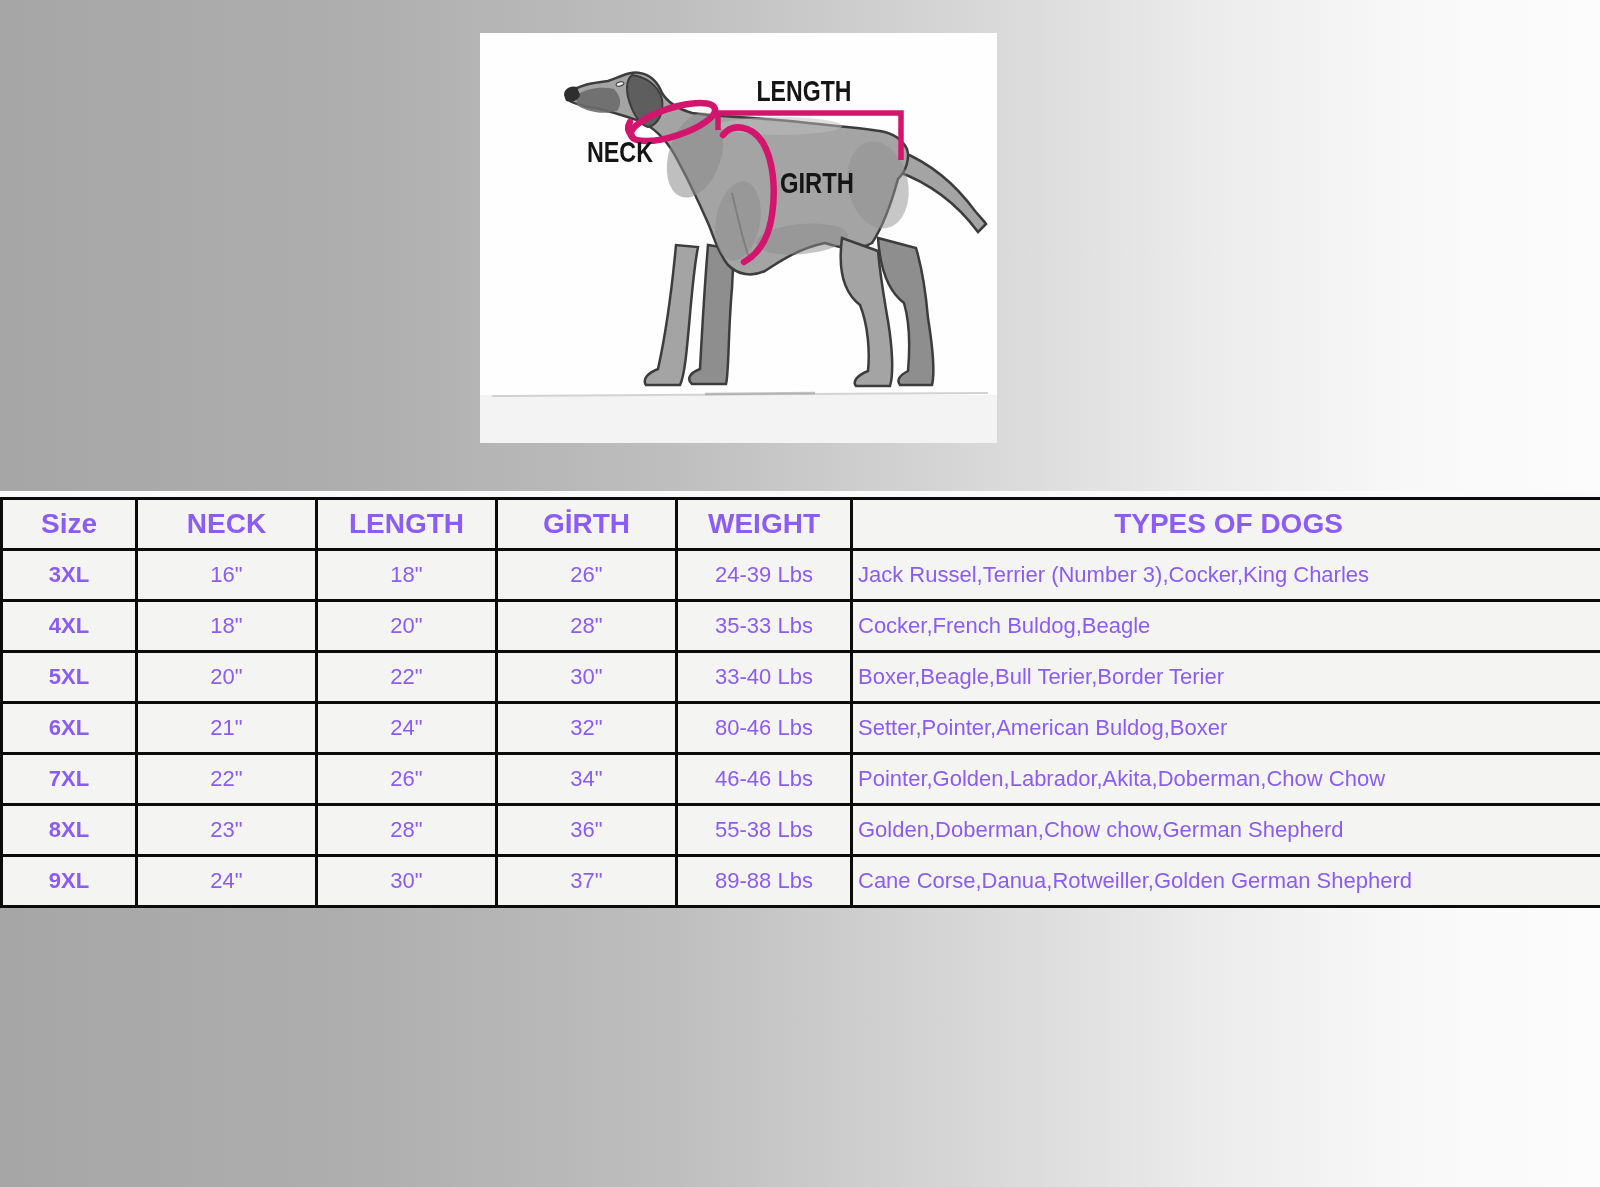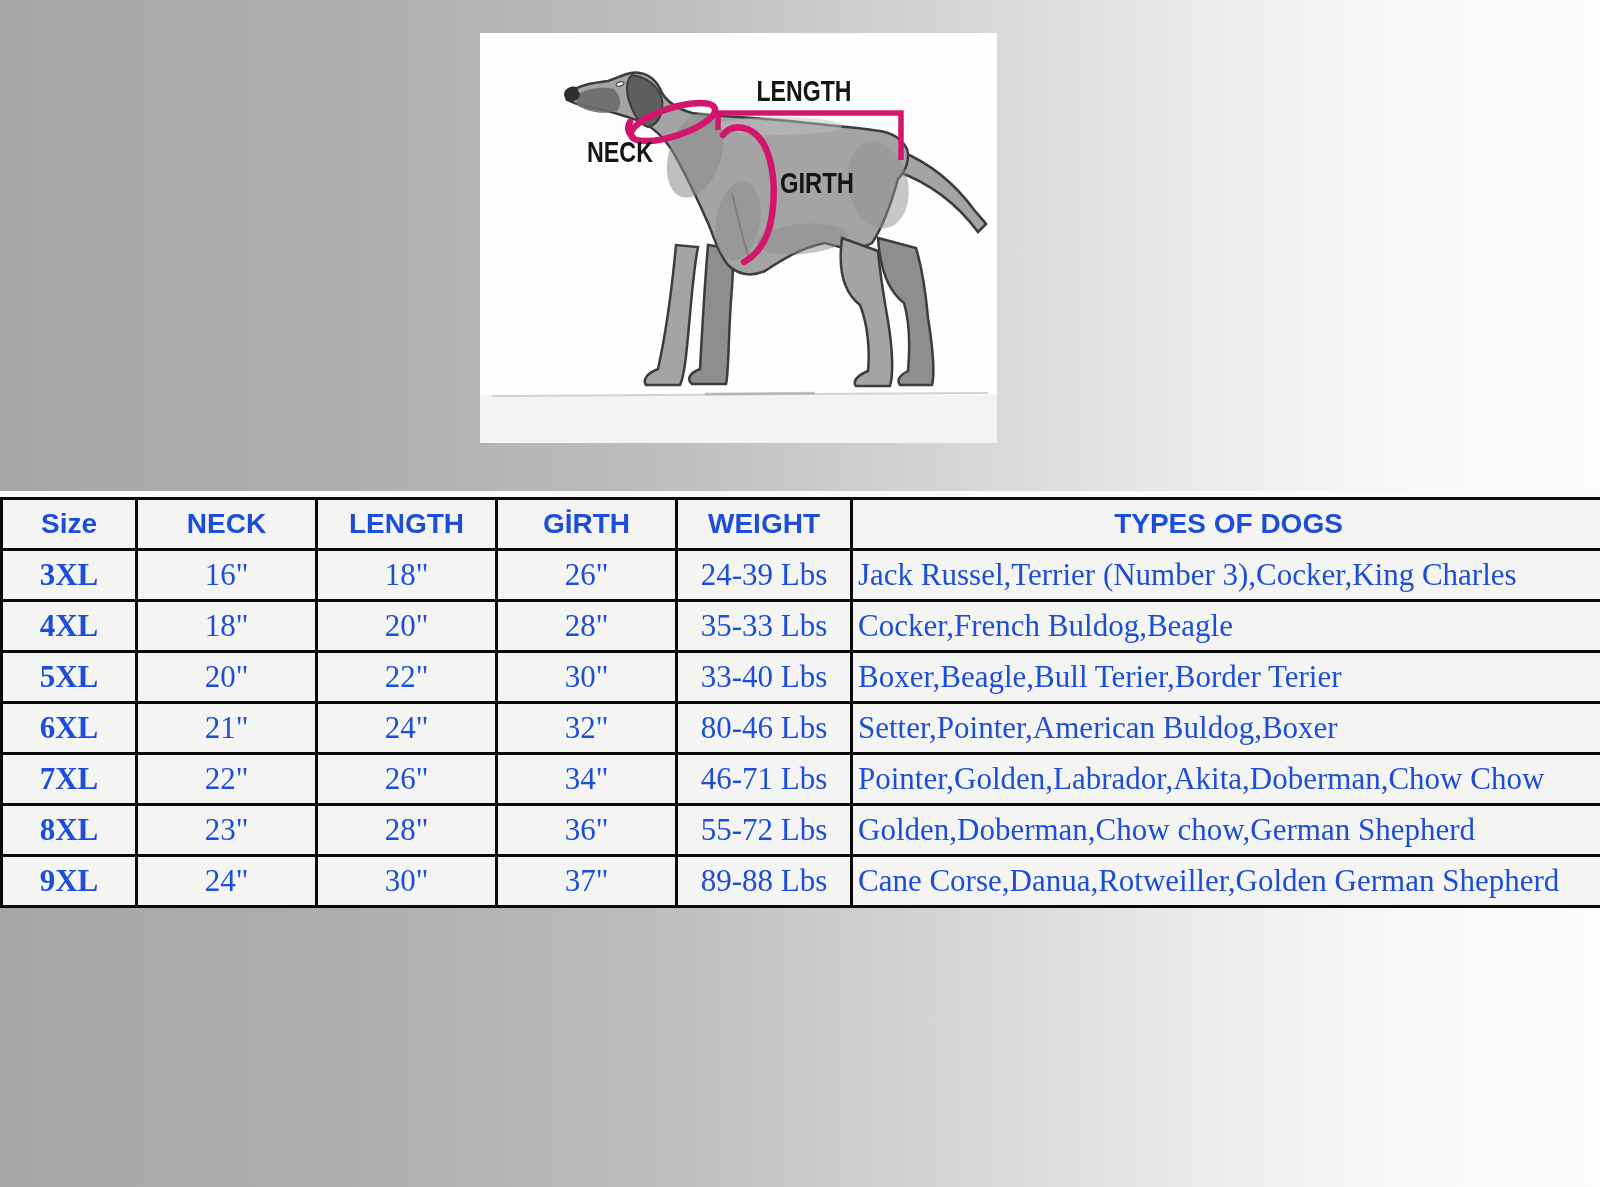--- a/index.html
+++ b/index.html
@@ -23,25 +23,25 @@
     background: #fafafa;
   }
   
   table.size-table {
     position: absolute; left: 0; top: 497px; width: 1604px;
     border-collapse: collapse; table-layout: fixed;
     background: #f4f4f2;
   }
   table.size-table th, table.size-table td {
     border: 3px solid #0b0b0b; height: 48px; padding: 0;
-    color: #1d4ed8; text-align: center; vertical-align: middle;
+    color: #8b5cf6; text-align: center; vertical-align: middle;
     white-space: nowrap; overflow: hidden;
   }
   table.size-table th { font-size: 28px; font-weight: bold; }
-  table.size-table td { font-size: 31px; font-weight: normal; font-family: Liberation Serif, serif; }
+  table.size-table td { font-size: 22px; font-weight: normal; }
   table.size-table td.c-size { font-weight: bold; }
   table.size-table td.c-types { text-align: left; padding-left: 5px; }
 </style>
 </head>
 <body>
 
 <div class="stage">
 
   <div class="diagram-card">
     <svg viewBox="0 0 517 410">
@@ -135,29 +135,29 @@
         <td>24"</td>
         <td>32"</td>
         <td>80-46 Lbs</td>
         <td class="c-types">Setter,Pointer,American Buldog,Boxer</td>
       </tr>
       <tr>
         <td class="c-size">7XL</td>
         <td>22"</td>
         <td>26"</td>
         <td>34"</td>
-        <td>46-71 Lbs</td>
+        <td>46-46 Lbs</td>
         <td class="c-types">Pointer,Golden,Labrador,Akita,Doberman,Chow Chow</td>
       </tr>
       <tr>
         <td class="c-size">8XL</td>
         <td>23"</td>
         <td>28"</td>
         <td>36"</td>
-        <td>55-72 Lbs</td>
+        <td>55-38 Lbs</td>
         <td class="c-types">Golden,Doberman,Chow chow,German Shepherd</td>
       </tr>
       <tr>
         <td class="c-size">9XL</td>
         <td>24"</td>
         <td>30"</td>
         <td>37"</td>
         <td>89-88 Lbs</td>
         <td class="c-types">Cane Corse,Danua,Rotweiller,Golden German Shepherd</td>
       </tr>

